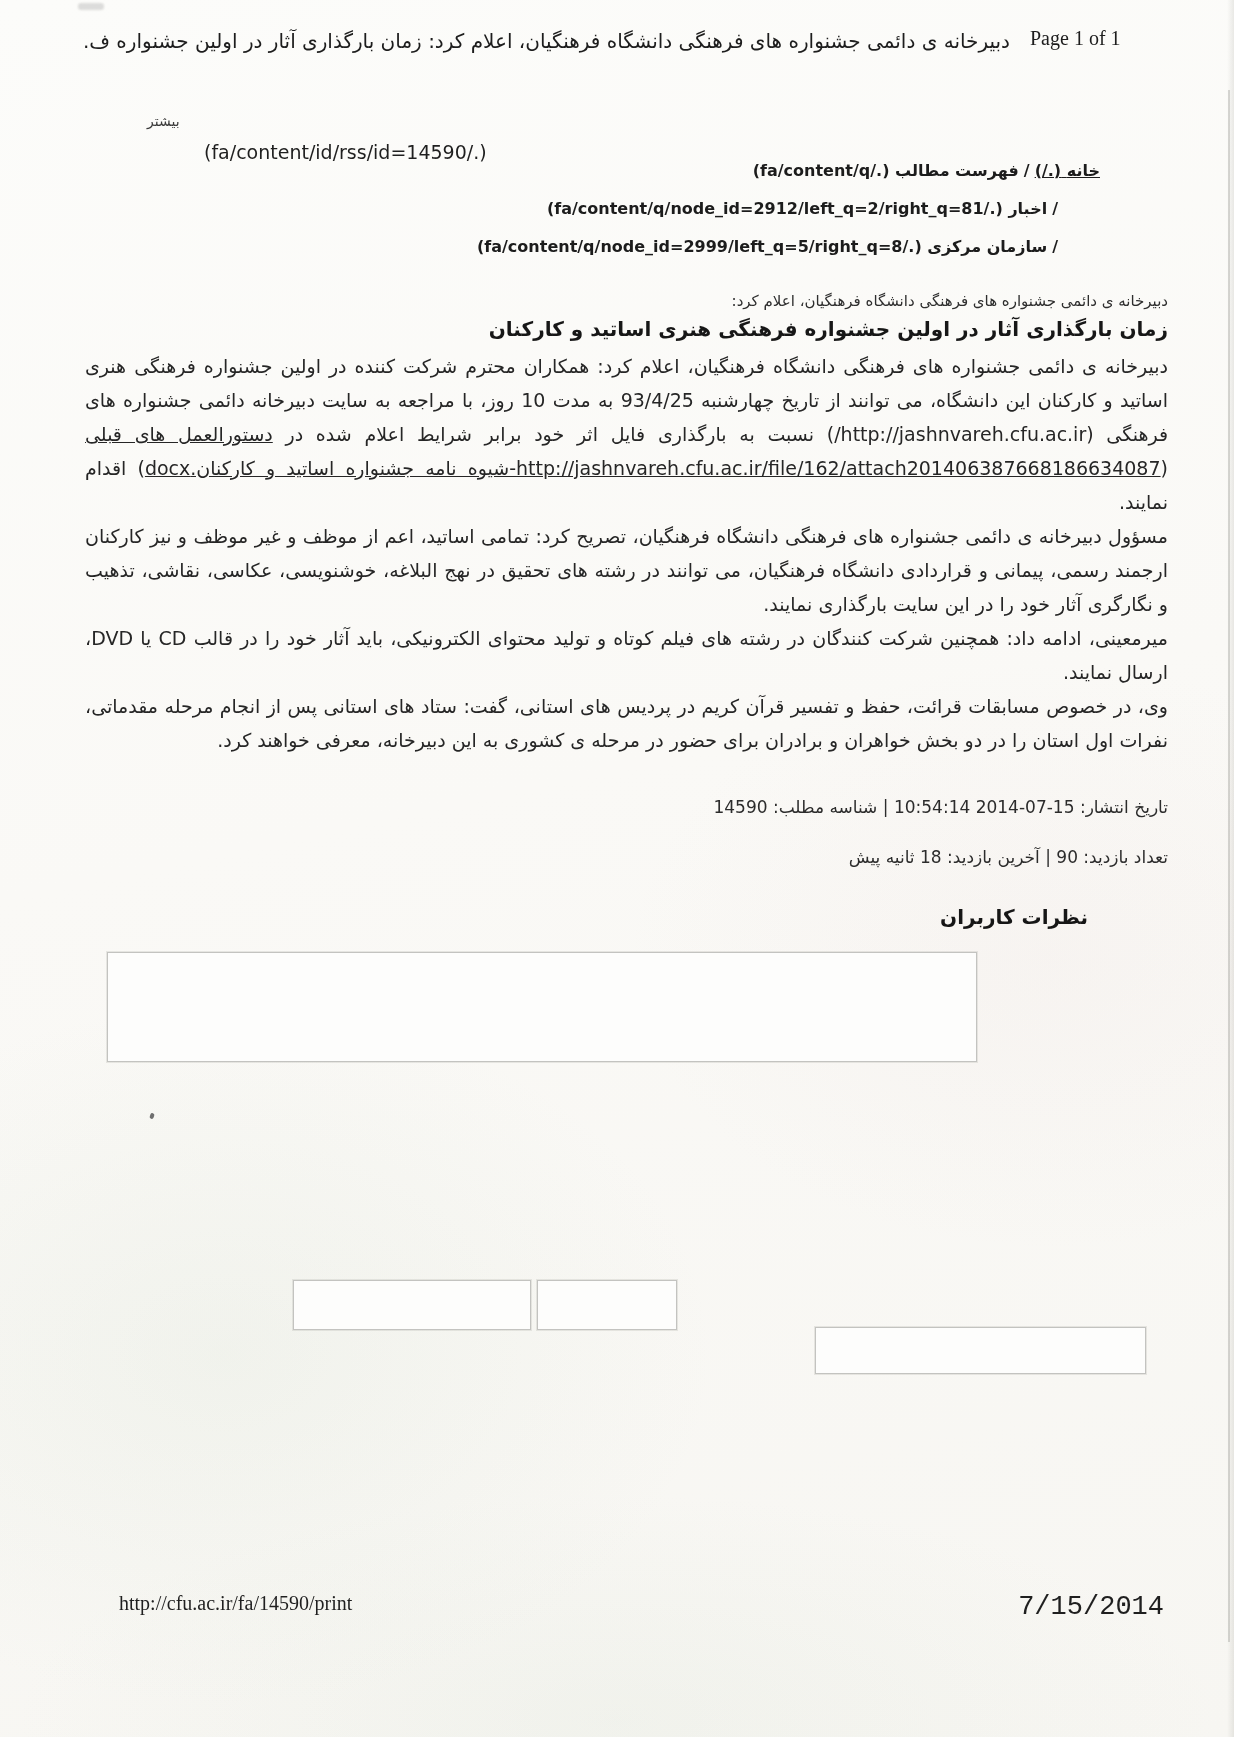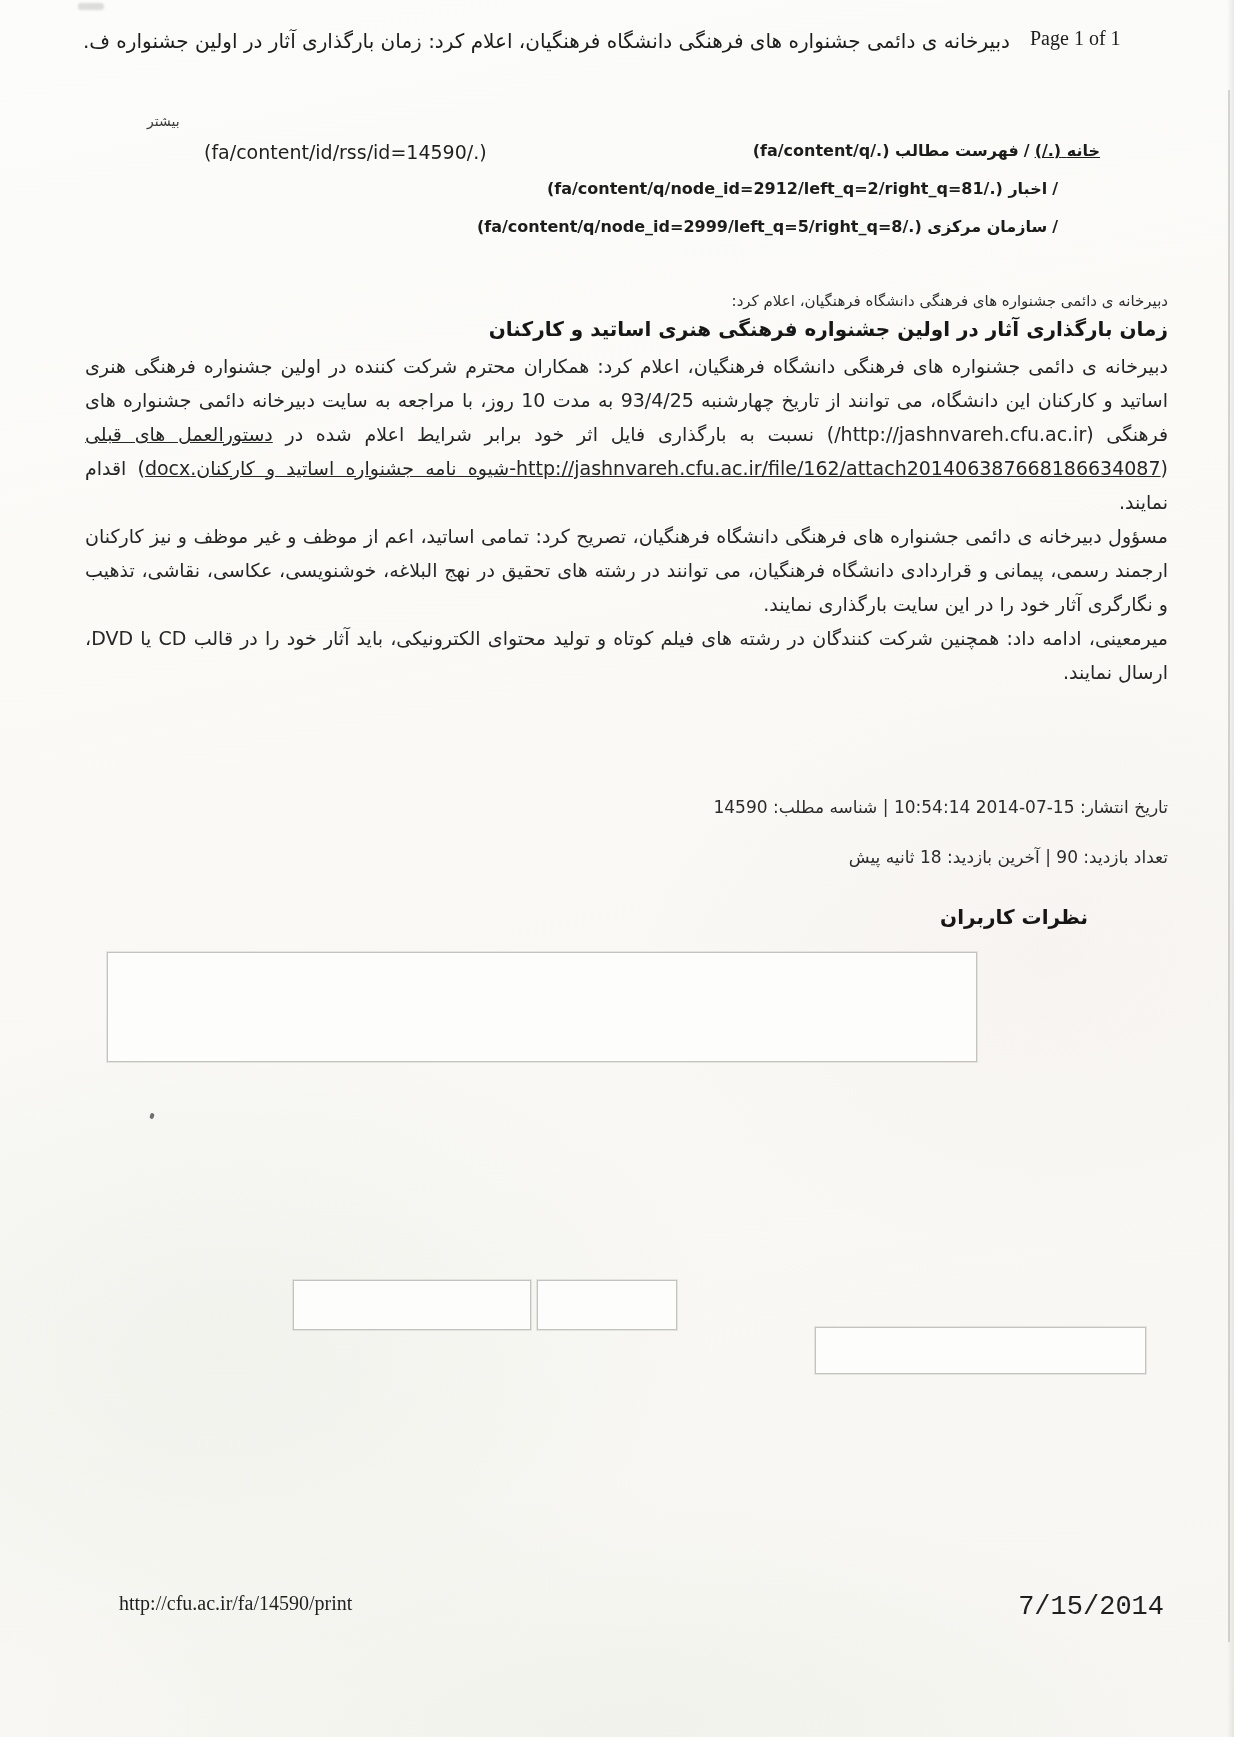--- a/index.html
+++ b/index.html
@@ -24,21 +24,21 @@
   .ph-title{
     left:85px;top:24px;width:925px;height:34px;
     font-size:20px;line-height:34px;color:#1d1d1d;
     white-space:nowrap;overflow:hidden;text-align:right;
   }
   .ph-page{left:1030px;top:27px;font-size:20px;color:#1d1d1d;}
 
   .rss-more{left:147px;top:113px;font-size:14px;color:#3a3a3a;}
   .rss-url{left:188px;top:141px;font-size:19px;color:#1f1f1f;margin-left:16px;}
 
-  .crumbs{top:132px;right:134px;text-align:right;font-size:16px;line-height:38px;font-weight:bold;color:#1c1c1c;}
+  .crumbs{top:152px;right:134px;text-align:right;font-size:16px;line-height:38px;font-weight:bold;color:#1c1c1c;}
   .crumb-line{white-space:nowrap;}
   .crumb-indent{padding-right:37px;}
   .crumb-sep{padding:0 5px;}
   .ltr-url{direction:ltr;unicode-bidi:isolate;}
 
   .kicker{top:292px;right:66px;font-size:15px;color:#2e2e2e;}
   .art-title{top:317px;right:66px;font-size:20px;font-weight:bold;color:#171717;}
 
   .body-text{
     top:349px;left:85px;width:1083px;
@@ -95,20 +95,21 @@
     </div>
   </div>
 
   <div class="abs kicker rtl">دبیرخانه ی دائمی جشنواره های فرهنگی دانشگاه فرهنگیان، اعلام کرد:</div>
   <div class="abs art-title rtl">زمان بارگذاری آثار در اولین جشنواره فرهنگی هنری اساتید و کارکنان</div>
 
   <div class="abs body-text rtl">
     <p><span>دبیرخانه ی دائمی جشنواره های فرهنگی دانشگاه فرهنگیان، اعلام کرد: همکاران محترم شرکت کننده در اولین جشنواره فرهنگی هنری اساتید و کارکنان این دانشگاه، می توانند از تاریخ چهارشنبه 93/4/25 به مدت 10 روز، با مراجعه به سایت دبیرخانه دائمی جشنواره های فرهنگی (http://jashnvareh.cfu.ac.ir/) نسبت به بارگذاری فایل اثر خود برابر شرایط اعلام شده در</span> <span class="u">دستورالعمل های قبلی</span> <span>(</span><span class="u">http://jashnvareh.cfu.ac.ir/file/162/attach201406387668186634087</span><span class="u">-شیوه نامه جشنواره اساتید و کارکنان.docx</span><span>) اقدام نمایند.</span></p>
     <p>مسؤول دبیرخانه ی دائمی جشنواره های فرهنگی دانشگاه فرهنگیان، تصریح کرد: تمامی اساتید، اعم از موظف و غیر موظف و نیز کارکنان ارجمند رسمی، پیمانی و قراردادی دانشگاه فرهنگیان، می توانند در رشته های تحقیق در نهج البلاغه، خوشنویسی، عکاسی، نقاشی، تذهیب و نگارگری آثار خود را در این سایت بارگذاری نمایند.</p>
     <p>میرمعینی، ادامه داد: همچنین شرکت کنندگان در رشته های فیلم کوتاه و تولید محتوای الکترونیکی، باید آثار خود را در قالب CD یا DVD، ارسال نمایند.</p>
+    <p>وی، در خصوص مسابقات قرائت، حفظ و تفسیر قرآن کریم در پردیس های استانی، گفت: ستاد های استانی پس از انجام مرحله مقدماتی، نفرات اول استان را در دو بخش خواهران و برادران برای حضور در مرحله ی کشوری به این دبیرخانه، معرفی خواهند کرد.</p>
   </div>
 
   <div class="abs meta1 rtl">تاریخ انتشار: 15-07-2014 10:54:14 | شناسه مطلب: 14590</div>
   <div class="abs meta2 rtl">تعداد بازدید: 90 | آخرین بازدید: 18 ثانیه پیش</div>
 
   <div class="abs comments-h rtl">نظرات کاربران</div>
   <textarea class="abs box comment-box" style=""></textarea>
 
   <input type="text" class="abs box input-a" style="">
   <input type="text" class="abs box input-b" style="">

